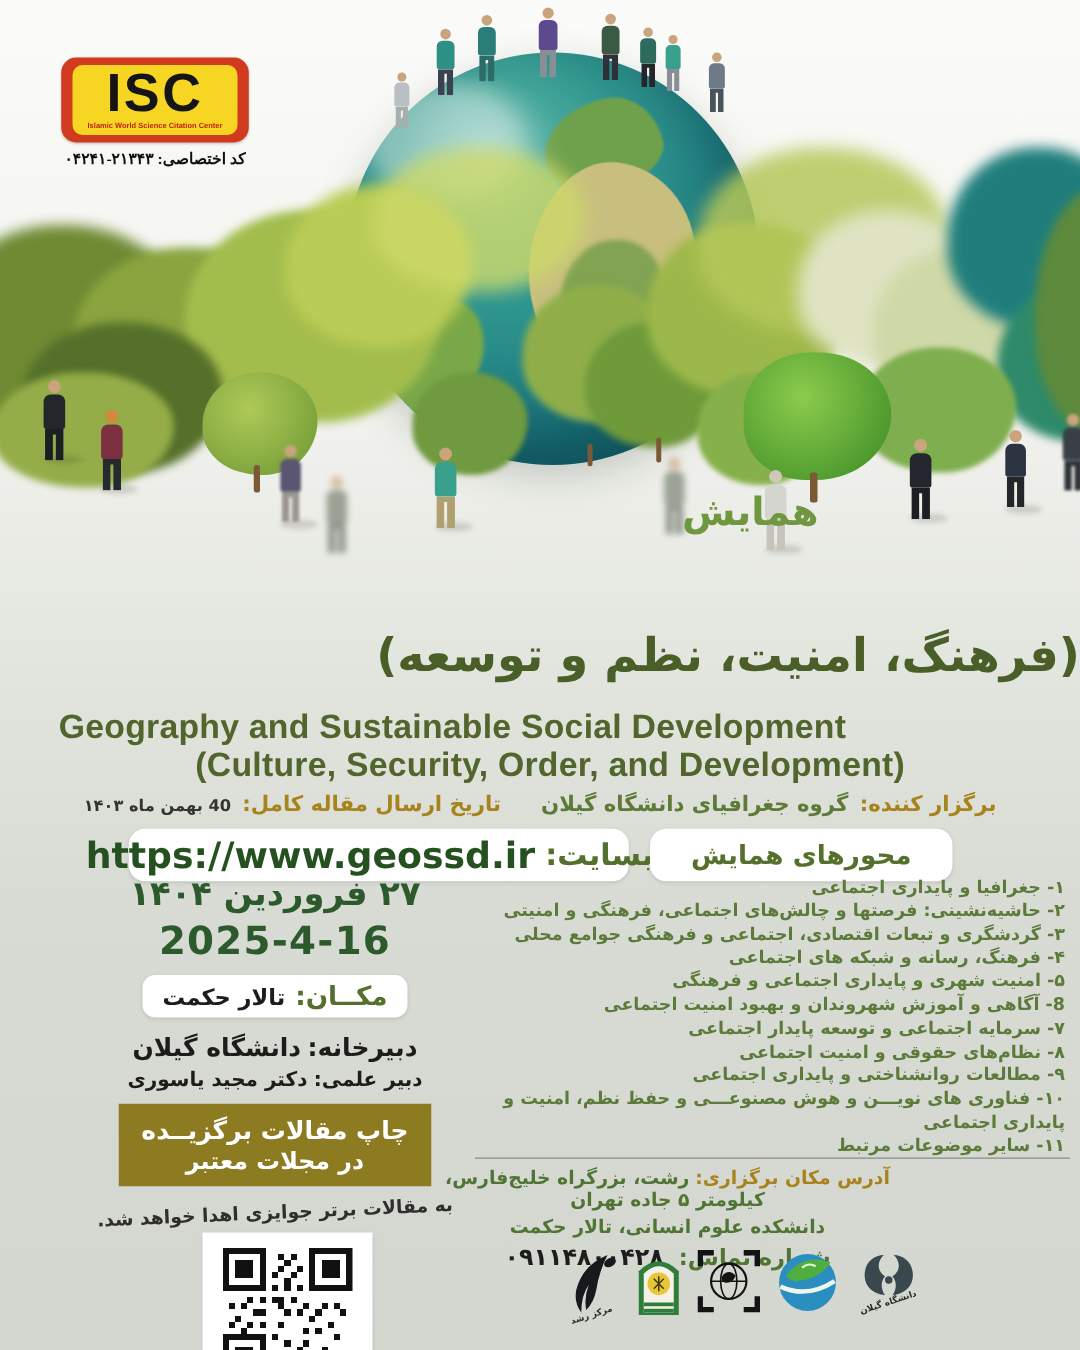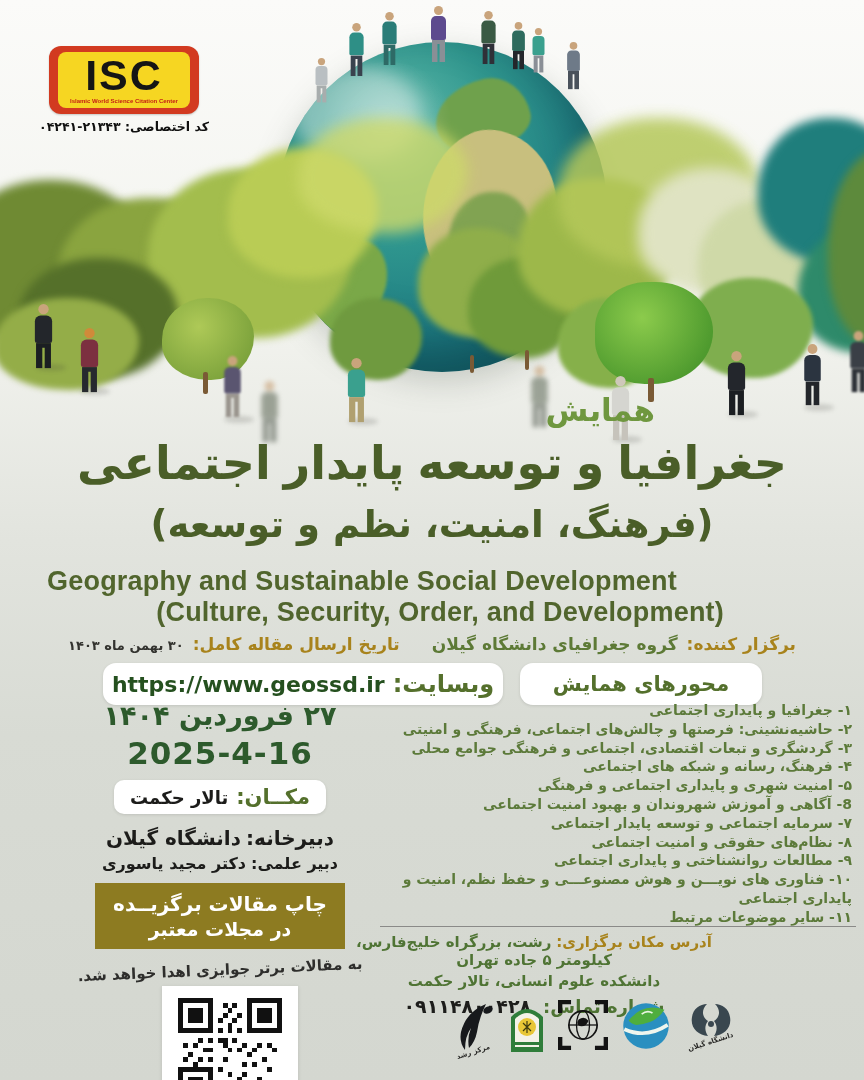--- a/index.html
+++ b/index.html
@@ -18,21 +18,21 @@
   .fig i{display:block;}
   .fig .h{width:9px;height:9px;border-radius:50%;background:var(--skin,#c9a47c);}
   .fig .b{width:15px;height:24px;border-radius:5px 5px 2px 2px;background:var(--c1);margin-top:1px;}
   .fig .l{width:13px;height:22px;background:var(--c2);
     clip-path:polygon(0 0,100% 0,100% 100%,58% 100%,58% 18%,42% 18%,42% 100%,0 100%);}
   .shad{position:absolute;width:30px;height:7px;border-radius:50%;background:rgba(55,58,50,.18);filter:blur(2px);}
   
   .fa{direction:rtl;}
   .kicker{color:#6f973f;font-size:31px;font-weight:bold;}
   .main-title{width:864px;text-align:center;color:#4a5e28;font-size:46px;font-weight:bold;word-spacing:-3px;}
-  .sub-title{width:864px;text-align:center;color:#4a5e28;font-size:37px;font-weight:bold;}
+  .sub-title{width:864px;color:#4a5e28;font-size:37px;font-weight:bold;}
   .en-title{width:724px;text-align:center;color:#51652d;font-size:27px;font-weight:bold;letter-spacing:.2px;}
   .org-row{width:864px;display:flex;justify-content:center;align-items:baseline;gap:9px;direction:rtl;}
   .gold{color:#a8831c;font-weight:bold;}
   .greenv{color:#5d7a36;font-weight:bold;}
   .pill{position:absolute;background:#fff;border-radius:13px;box-shadow:0 1px 3px rgba(60,60,55,.15);
     display:flex;align-items:center;justify-content:center;gap:8px;direction:rtl;}
   .topics{position:absolute;right:12px;top:701px;width:488px;direction:rtl;text-align:right;}
   .topics .t-item{color:#5c7a3a;font-size:14px;font-weight:600;line-height:18.8px;}
   .left-col{position:absolute;left:62px;top:700px;width:316px;text-align:center;}
   .date-fa{color:#2d5a2c;font-size:27px;font-weight:bold;direction:rtl;}
@@ -45,21 +45,21 @@
   .divider{position:absolute;left:380px;right:8px;top:926px;border-top:1.5px solid #8a8a88;}
   .addr{position:absolute;left:348px;top:933px;width:372px;text-align:center;direction:rtl;}
   .addr .l1{font-size:15px;}
   .addr .l2{color:#4f7434;font-weight:bold;font-size:15px;margin-top:3px;}
   .addr .l3{margin-top:5px;display:flex;justify-content:center;gap:12px;align-items:baseline;direction:rtl;}
   .isc{position:absolute;left:36px;top:46px;width:176px;text-align:center;}
   .isc-frame{background:#d23a20;border-radius:12px;padding:6px 9px;display:inline-block;box-shadow:0 1px 2px rgba(0,0,0,.2);}
   .isc-inner{background:#f6d622;border-radius:8px;padding:2px 12px 4px;}
   .isc-word{font-size:43px;font-weight:900;color:#151515;line-height:1;letter-spacing:2px;font-family:"Liberation Sans",sans-serif;}
   .isc-sub{font-size:6px;color:#c42016;font-weight:bold;margin-top:1px;font-family:"Liberation Sans",sans-serif;}
-  .isc-code{margin-top:5px;font-size:12.5px;font-weight:bold;color:#101010;direction:rtl;}
+  .isc-code{margin-top:5px;font-size:12.5px;font-weight:bold;color:#101010;direction:rtl;font-family:Liberation Serif, serif;}
   .qr-box{position:absolute;left:162px;top:986px;width:136px;height:130px;background:#fff;box-shadow:0 1px 4px rgba(0,0,0,.12);
     display:flex;align-items:flex-start;justify-content:center;padding-top:12px;box-sizing:border-box;}
   .logos{position:absolute;left:450px;top:1000px;display:flex;gap:12px;align-items:flex-start;}
   .logo-cell{display:flex;flex-direction:column;align-items:center;}
   .logo-label{font-size:7px;color:#2a2a28;font-weight:bold;direction:rtl;transform:rotate(-18deg);margin-top:-4px;}
   .z5{z-index:5;}
 </style>
 </head>
 <body>
 
@@ -207,36 +207,35 @@
     <div class="isc-frame">
       <div class="isc-inner">
         <div class="isc-word">ISC</div>
         <div class="isc-sub">Islamic World Science Citation Center</div>
       </div>
     </div>
     <div class="isc-code fa">کد اختصاصی: ۲۱۳۴۳-۰۴۲۴۱</div>
   </div>
 
   <div class="abs z5 kicker fa" style="right:209px;top:392px;">همایش</div>
-  <div class="abs z5 main-title fa" style="left:0;top:436px;">جغرافیا و توسعه پایدار اجتماعی</div>
   <div class="abs z5 sub-title fa" style="left:0;top:503px;">(فرهنگ، امنیت، نظم و توسعه)</div>
   <div class="abs z5 en-title" style="left:0;top:566px;font-family:'Liberation Sans',sans-serif;">Geography and Sustainable Social Development</div>
   <div class="abs z5 en-title" style="left:0;top:597px;font-family:'Liberation Sans',sans-serif;text-align:right;">(Culture, Security, Order, and Development)</div>
 
   <div class="abs z5 org-row" style="left:0;top:634px;">
     <span class="gold" style="font-size:17px;">برگزار کننده:</span>
     <span class="greenv" style="font-size:17px;font-weight:600;">گروه جغرافیای دانشگاه گیلان</span>
     <span style="width:14px;"></span>
     <span class="gold" style="font-size:17px;text-align:right;">تاریخ ارسال مقاله کامل:</span>
-    <span style="color:#33332f;font-size:13px;font-weight:bold;">۳۰ بهمن ماه ۱۴۰۳</span>
+    <span style="color:#33332f;font-size:13px;font-weight:bold;">40 بهمن ماه ۱۴۰۳</span>
   </div>
 
   <div class="pill" style="left:103px;top:663px;width:400px;height:42px;">
     <span style="color:#55702c;font-size:24px;font-weight:bold;">وبسایت:</span>
-    <span style="color:#25501f;font-size:22px;font-weight:bold;direction:ltr;">https://www.geossd.ir</span>
+    <span style="color:#25501f;font-size:29px;font-weight:bold;direction:ltr;">https://www.geossd.ir</span>
   </div>
   <div class="pill" style="left:520px;top:663px;width:242px;height:42px;">
     <span style="color:#54702c;font-size:21px;font-weight:bold;">محورهای همایش</span>
   </div>
 
   <div class="topics">
     <div class="t-item">۱- جغرافیا و پایداری اجتماعی</div>
     <div class="t-item">۲- حاشیه‌نشینی: فرصتها و چالش‌های اجتماعی، فرهنگی و امنیتی</div>
     <div class="t-item">۳- گردشگری و تبعات اقتصادی، اجتماعی و فرهنگی جوامع محلی</div>
     <div class="t-item">۴- فرهنگ، رسانه و شبکه های اجتماعی</div>

